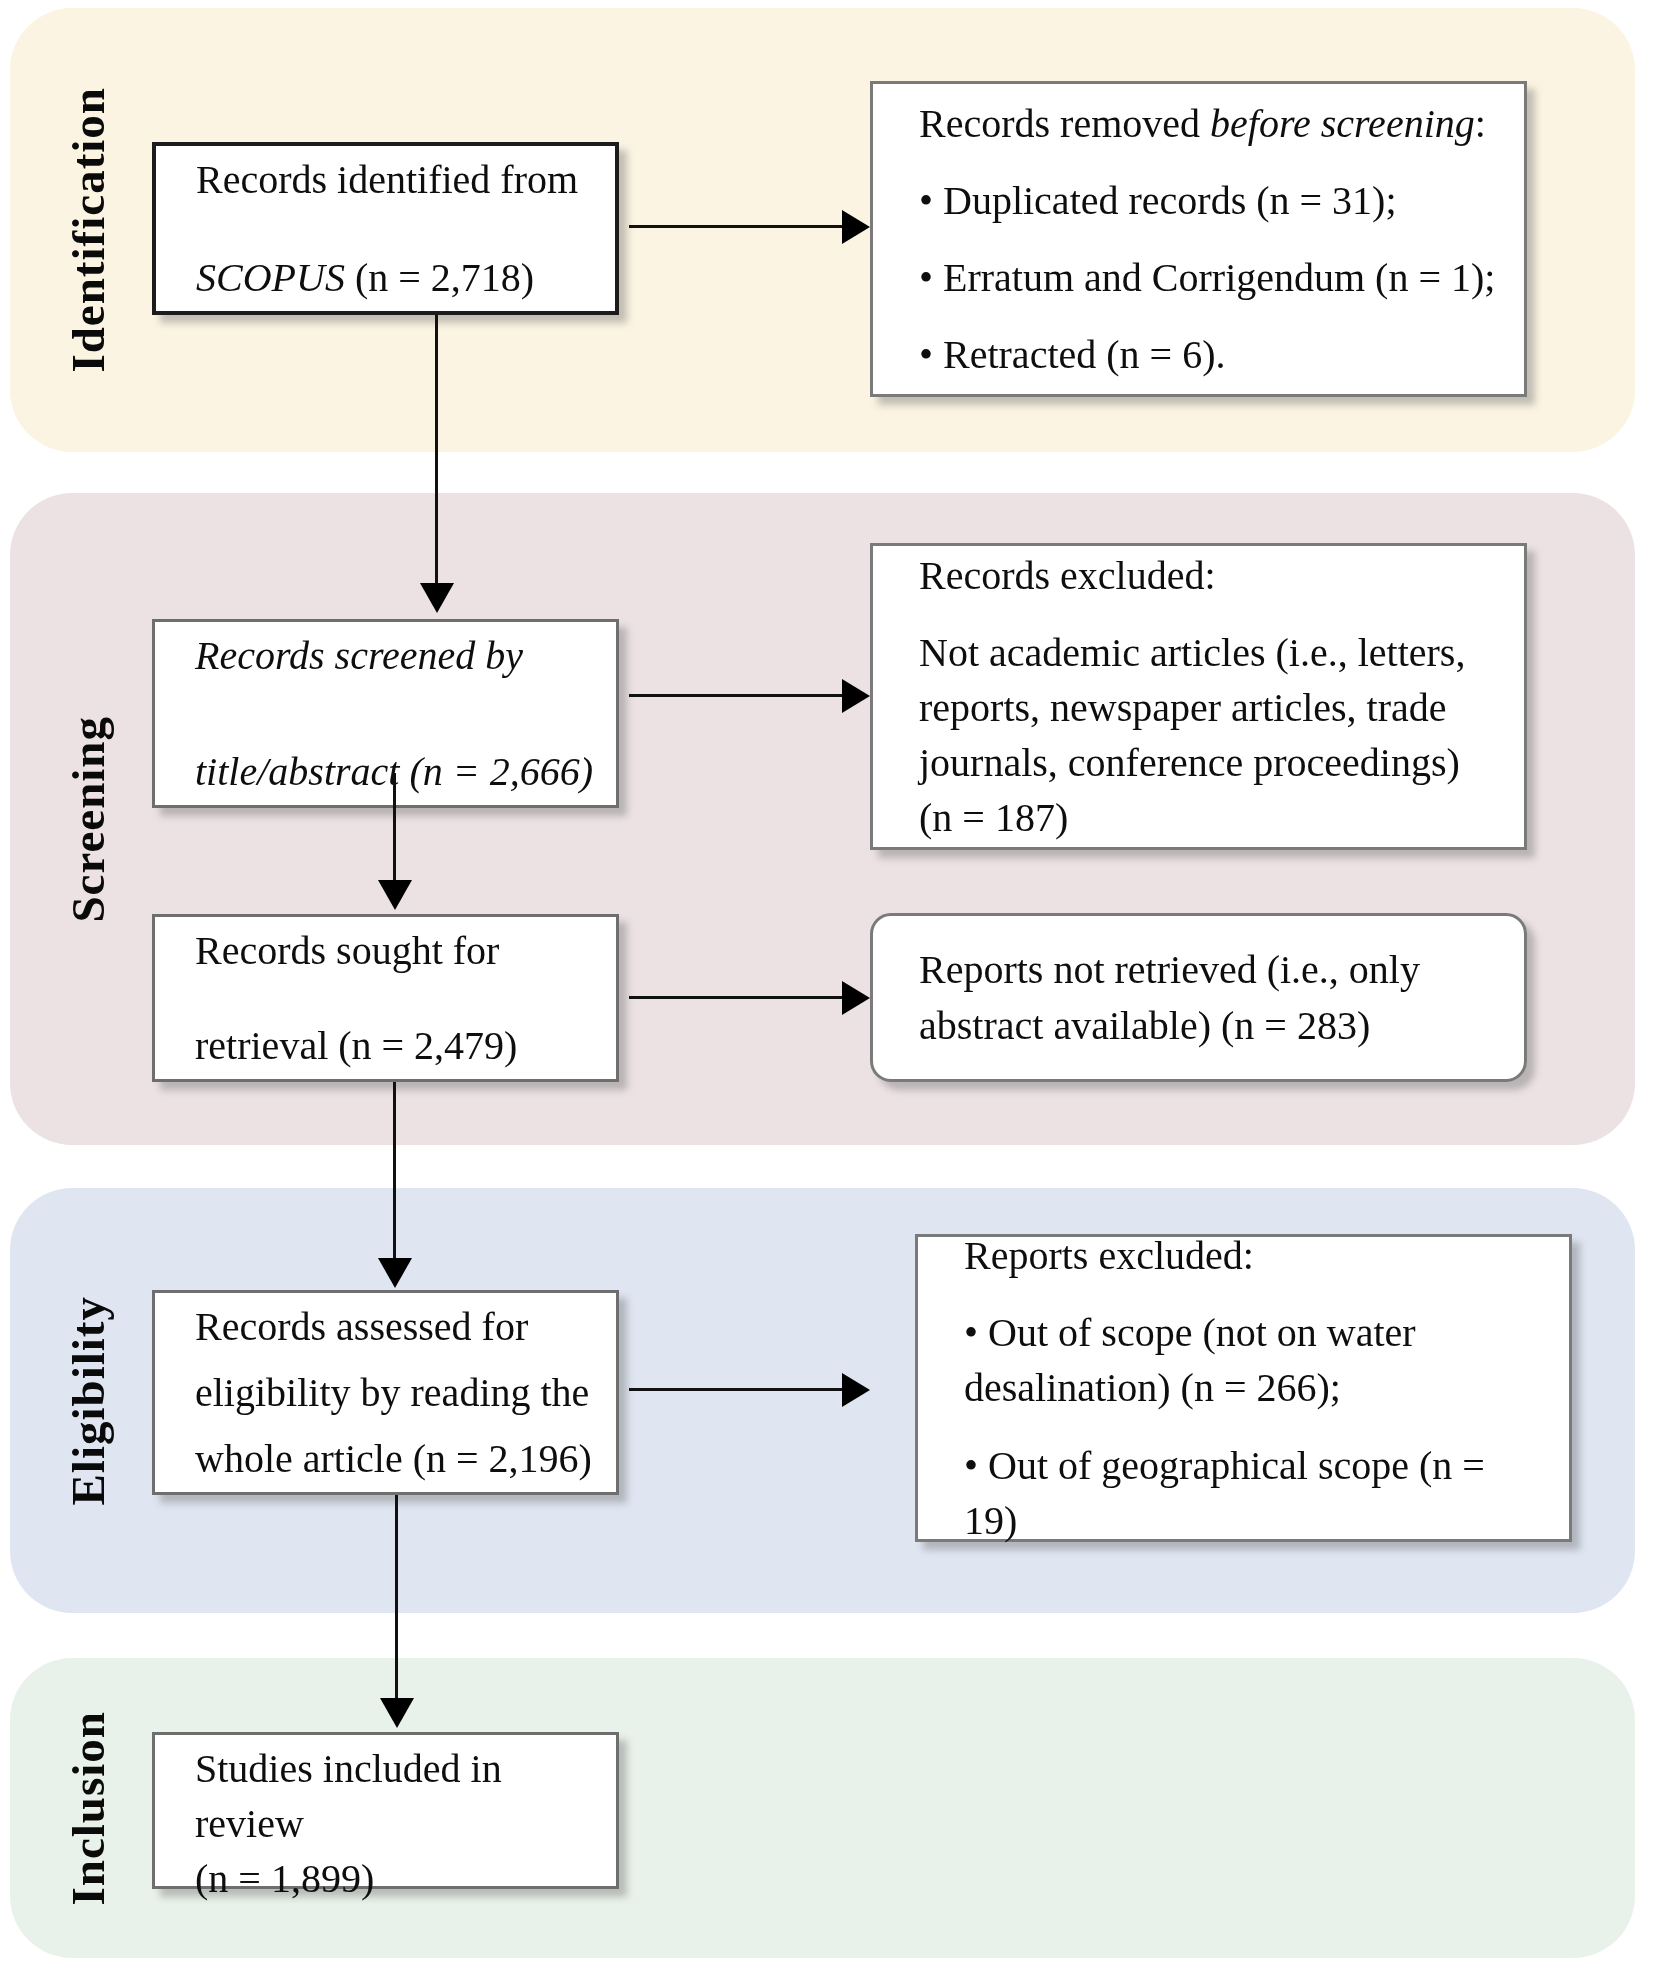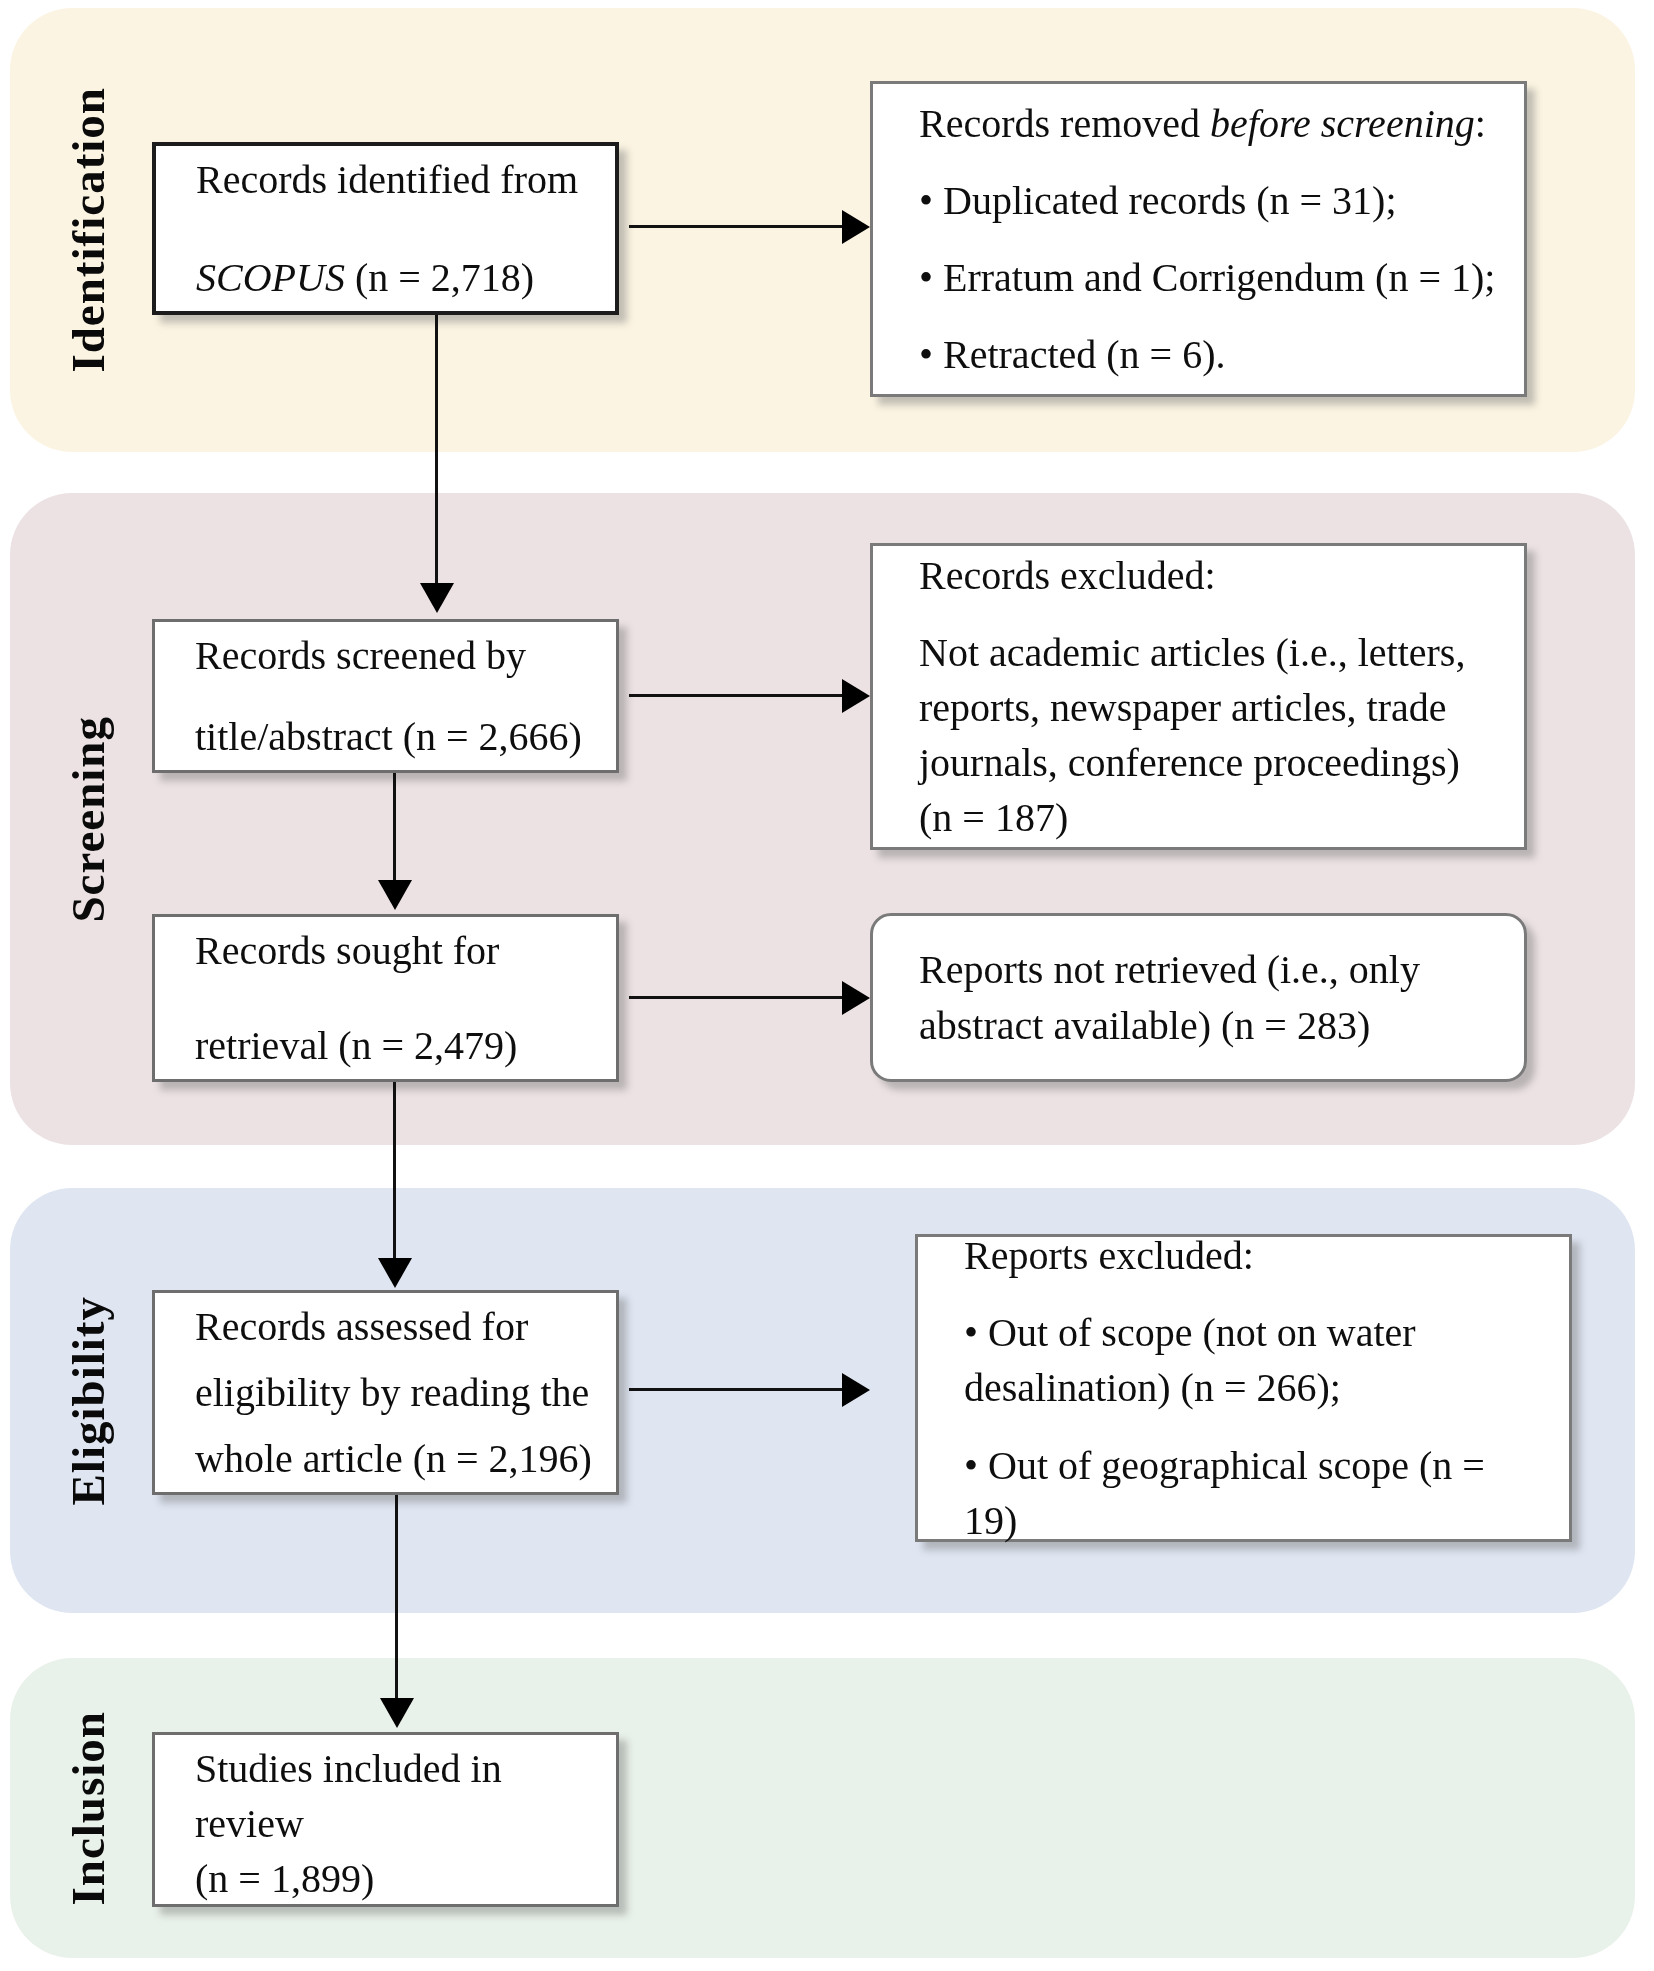--- a/index.html
+++ b/index.html
@@ -25,24 +25,24 @@
 
   .box{
     position:absolute;background:#ffffff;box-sizing:border-box;
     display:flex;flex-direction:column;justify-content:center;
     font-size:40px;line-height:1.38;
     box-shadow:8px 8px 7px rgba(110,110,110,0.40);
   }
   .lbox{left:152px;width:467px;border:3px solid #6e6e6e;padding:6px 15px 6px 40px;justify-content:space-between;}
   .rbox{left:870px;width:657px;border:3px solid #7a7a7a;padding:6px 24px 6px 46px;}
   .box-identified{top:142px;height:173px;border:4px solid #1c1c1c;}
-  .box-screened{top:619px;height:154px;}
+  .box-screened{top:619px;height:189px;font-style:italic;}
   .box-sought{top:914px;height:168px;}
   .box-assessed{top:1290px;height:205px;}
-  .box-included{top:1732px;height:175px;}
+  .box-included{top:1732px;height:157px;}
   .rbox-removed{top:81px;height:316px;}
   .rbox-records-excluded{top:543px;height:307px;}
   .rbox-not-retrieved{top:913px;height:169px;border-radius:21px;}
   .rbox-reports-excluded{top:1234px;height:308px;margin-left:45px;}
   .it{font-style:italic;}
   .para{margin-top:22px;}
   .line{display:block;}
 
   .hline{position:absolute;height:3px;background:#111;}
   .vline{position:absolute;width:3px;background:#111;}

